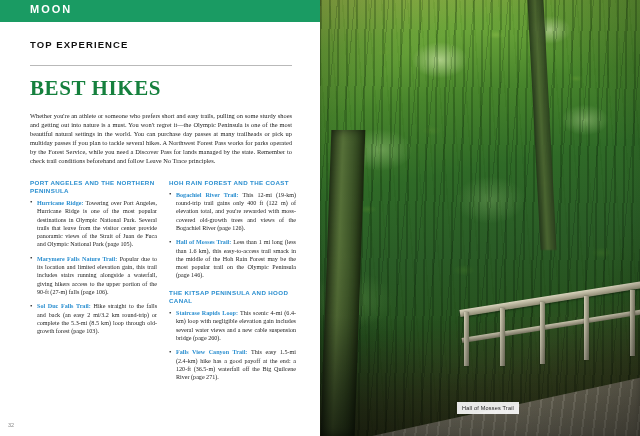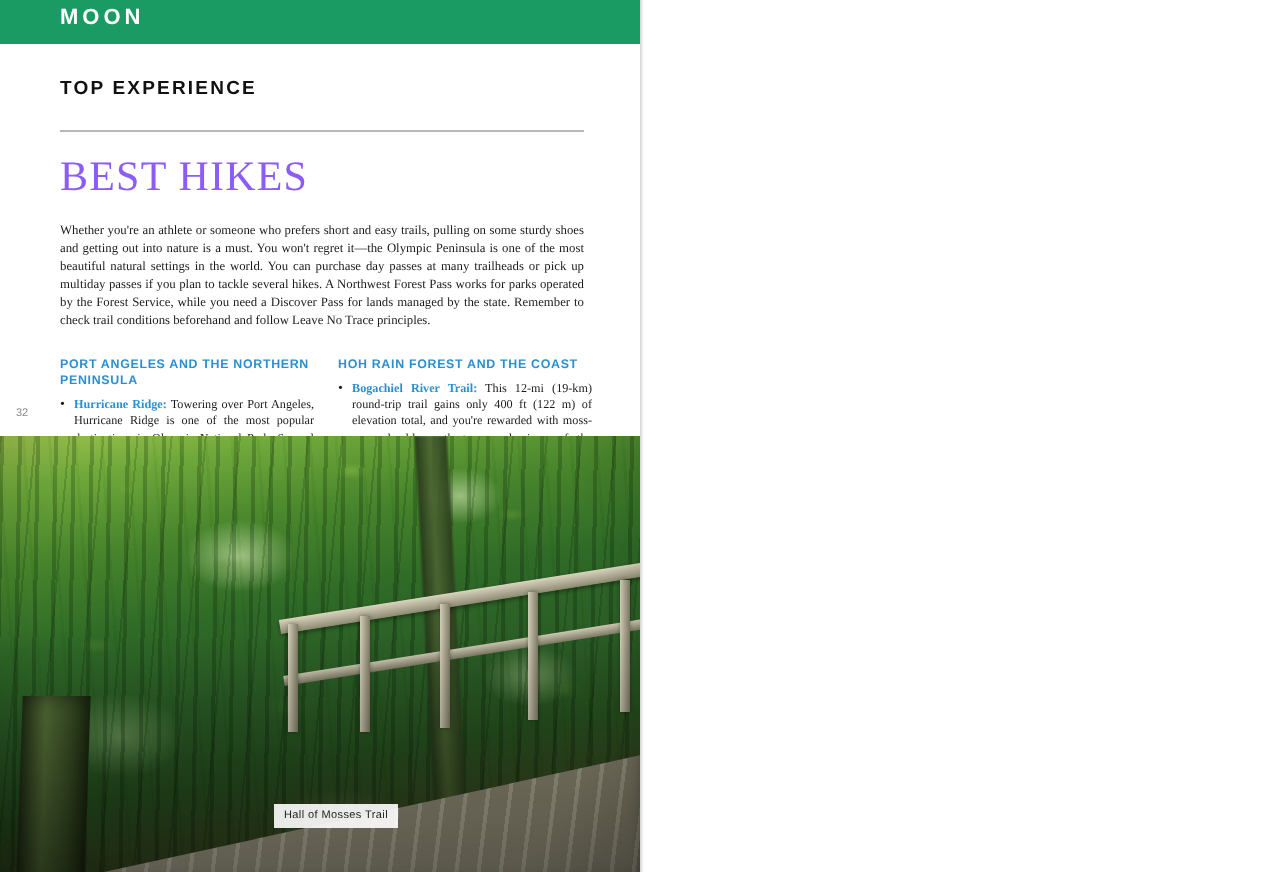--- a/index.html
+++ b/index.html
@@ -3,21 +3,21 @@
 <meta charset="utf-8">
 <style>
   * { box-sizing: border-box; }
   html, body { margin: 0; padding: 0; }
   body {
     width: 640px; height: 436px;
     font-family: "Liberation Serif", serif;
     background: #ffffff;
     overflow: hidden;
   }
-  .spread { position: relative; width: 640px; height: 436px; display: flex; flex-direction: column; }
+  .spread { position: relative; width: 640px; height: 436px; display: flex; }
 
   
   .page-left {
     position: relative;
     width: 320px; height: 436px;
     background: #ffffff;
     padding: 0;
     overflow: hidden;
   }
   .logo-bar {
@@ -37,22 +37,22 @@
     font-weight: bold; font-size: 9.5px; letter-spacing: 1.1px;
     color: #111111;
     margin: 17px 0 15px 30px;
   }
   .divider {
     width: 262px; height: 1px; background: #b9b9b9;
     margin: 7px 0 0 30px;
   }
   .best-hikes {
     font-family: "Liberation Serif", serif;
-    font-weight: normal; font-size: 21px; letter-spacing: 0.6px;
-    color: #8b5cf6;
+    font-weight: bold; font-size: 21px; letter-spacing: 0.6px;
+    color: #15803d;
     margin: 10px 0 0 30px;
   }
   .intro {
     width: 262px; margin: 10px 0 0 30px;
     font-size: 6.4px; line-height: 9.1px; color: #1c1c1c;
     text-align: justify;
   }
   .cols {
     display: flex; margin: 13px 0 0 30px; width: 268px;
     gap: 12px;

